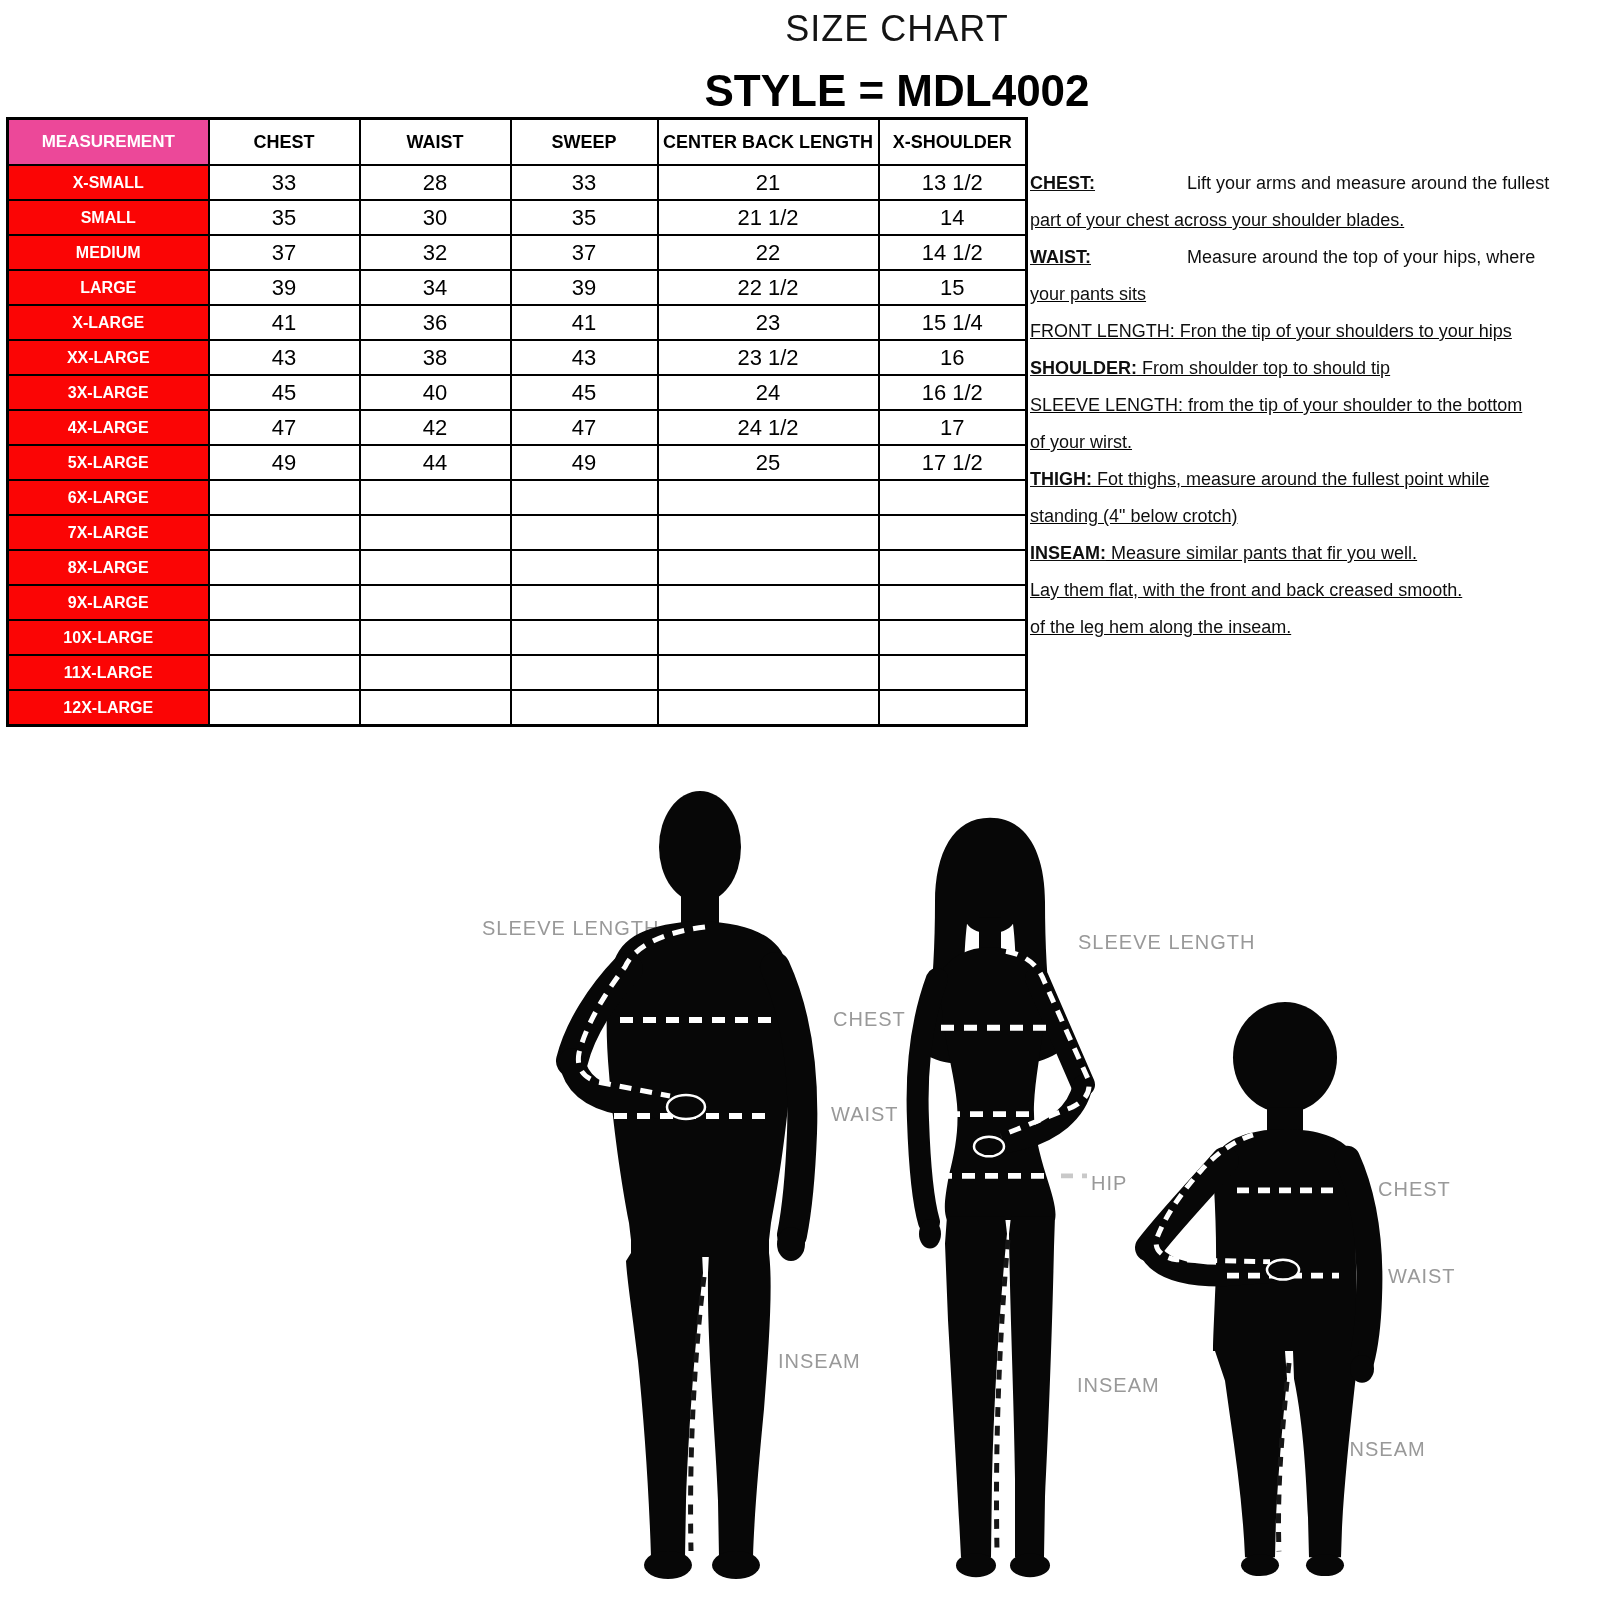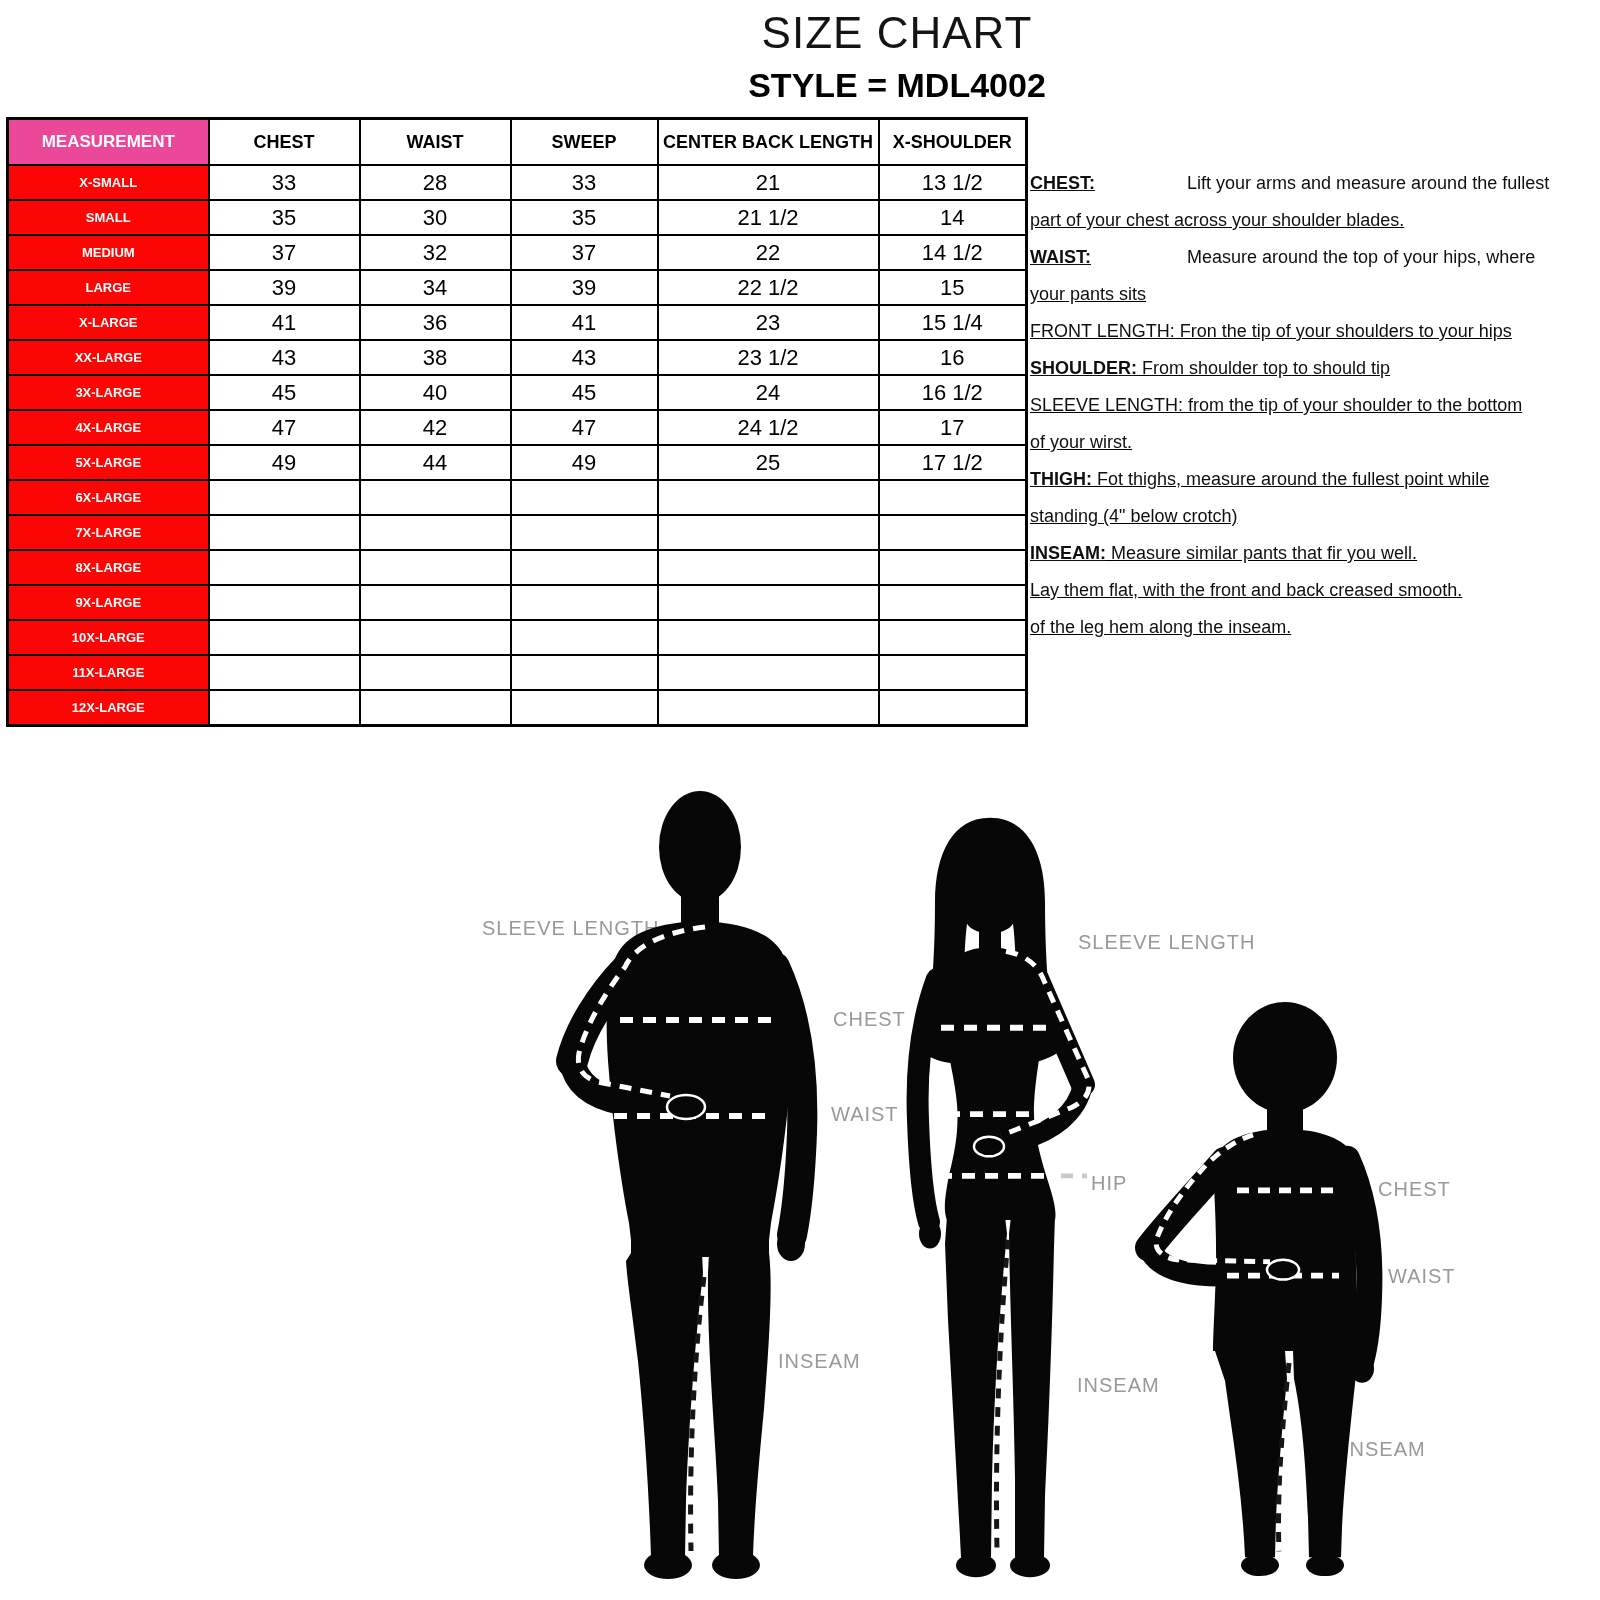--- a/index.html
+++ b/index.html
@@ -1,27 +1,27 @@
 <!DOCTYPE html>
 <html><head>
 <meta charset="utf-8">
 <style>
   html,body{margin:0;padding:0;}
   body{width:1600px;height:1600px;background:#ffffff;font-family:"Liberation Sans",sans-serif;position:relative;overflow:hidden;}
   .page{position:absolute;inset:0;}
 
-  .title{position:absolute;left:897px;top:8px;transform:translateX(-50%);font-size:44px;font-weight:400;color:#141414;letter-spacing:1px;white-space:nowrap;}
-  .subtitle{position:absolute;left:897px;top:66px;transform:translateX(-50%);font-size:34px;font-weight:bold;color:#000;white-space:nowrap;text-align:right;}
+  .title{position:absolute;left:897px;top:8px;transform:translateX(-50%);font-size:36px;font-weight:400;color:#141414;letter-spacing:1px;white-space:nowrap;}
+  .subtitle{position:absolute;left:897px;top:66px;transform:translateX(-50%);font-size:44px;font-weight:bold;color:#000;white-space:nowrap;text-align:right;}
 
   table.size-table{position:absolute;left:6px;top:117px;width:1019px;border-collapse:collapse;table-layout:fixed;border:3px solid #000;}
   .size-table th,.size-table td{border:2px solid #000;text-align:center;vertical-align:middle;padding:0;overflow:hidden;}
   .size-table thead th{height:44px;font-size:18px;font-weight:bold;background:#fff;color:#000;}
   .size-table th.red{background:#ec4899;color:#fff;font-size:17px;}
   .size-table td{height:33px;}
-  .size-table td.size-cell{background:#fb0505;color:#fff;font-weight:bold;font-size:13px;}
+  .size-table td.size-cell{background:#fb0505;color:#fff;font-weight:bold;font-size:16px;}
   .size-table td.val-cell{color:#000;font-size:22px;}
 
   #instructions{position:absolute;left:1030px;top:165px;width:566px;text-decoration:underline;}
   .iline{position:relative;height:37px;line-height:37px;font-size:18px;color:#0f0f0f;white-space:nowrap;}
   .iline .lead{font-weight:bold;text-decoration:underline;}
   .iline.tabbed .txt{position:absolute;left:157px;top:0;}
 
   .fig-label{position:absolute;color:#999999;font-size:20px;letter-spacing:1px;white-space:nowrap;}
   .figure{position:absolute;}
 </style>

